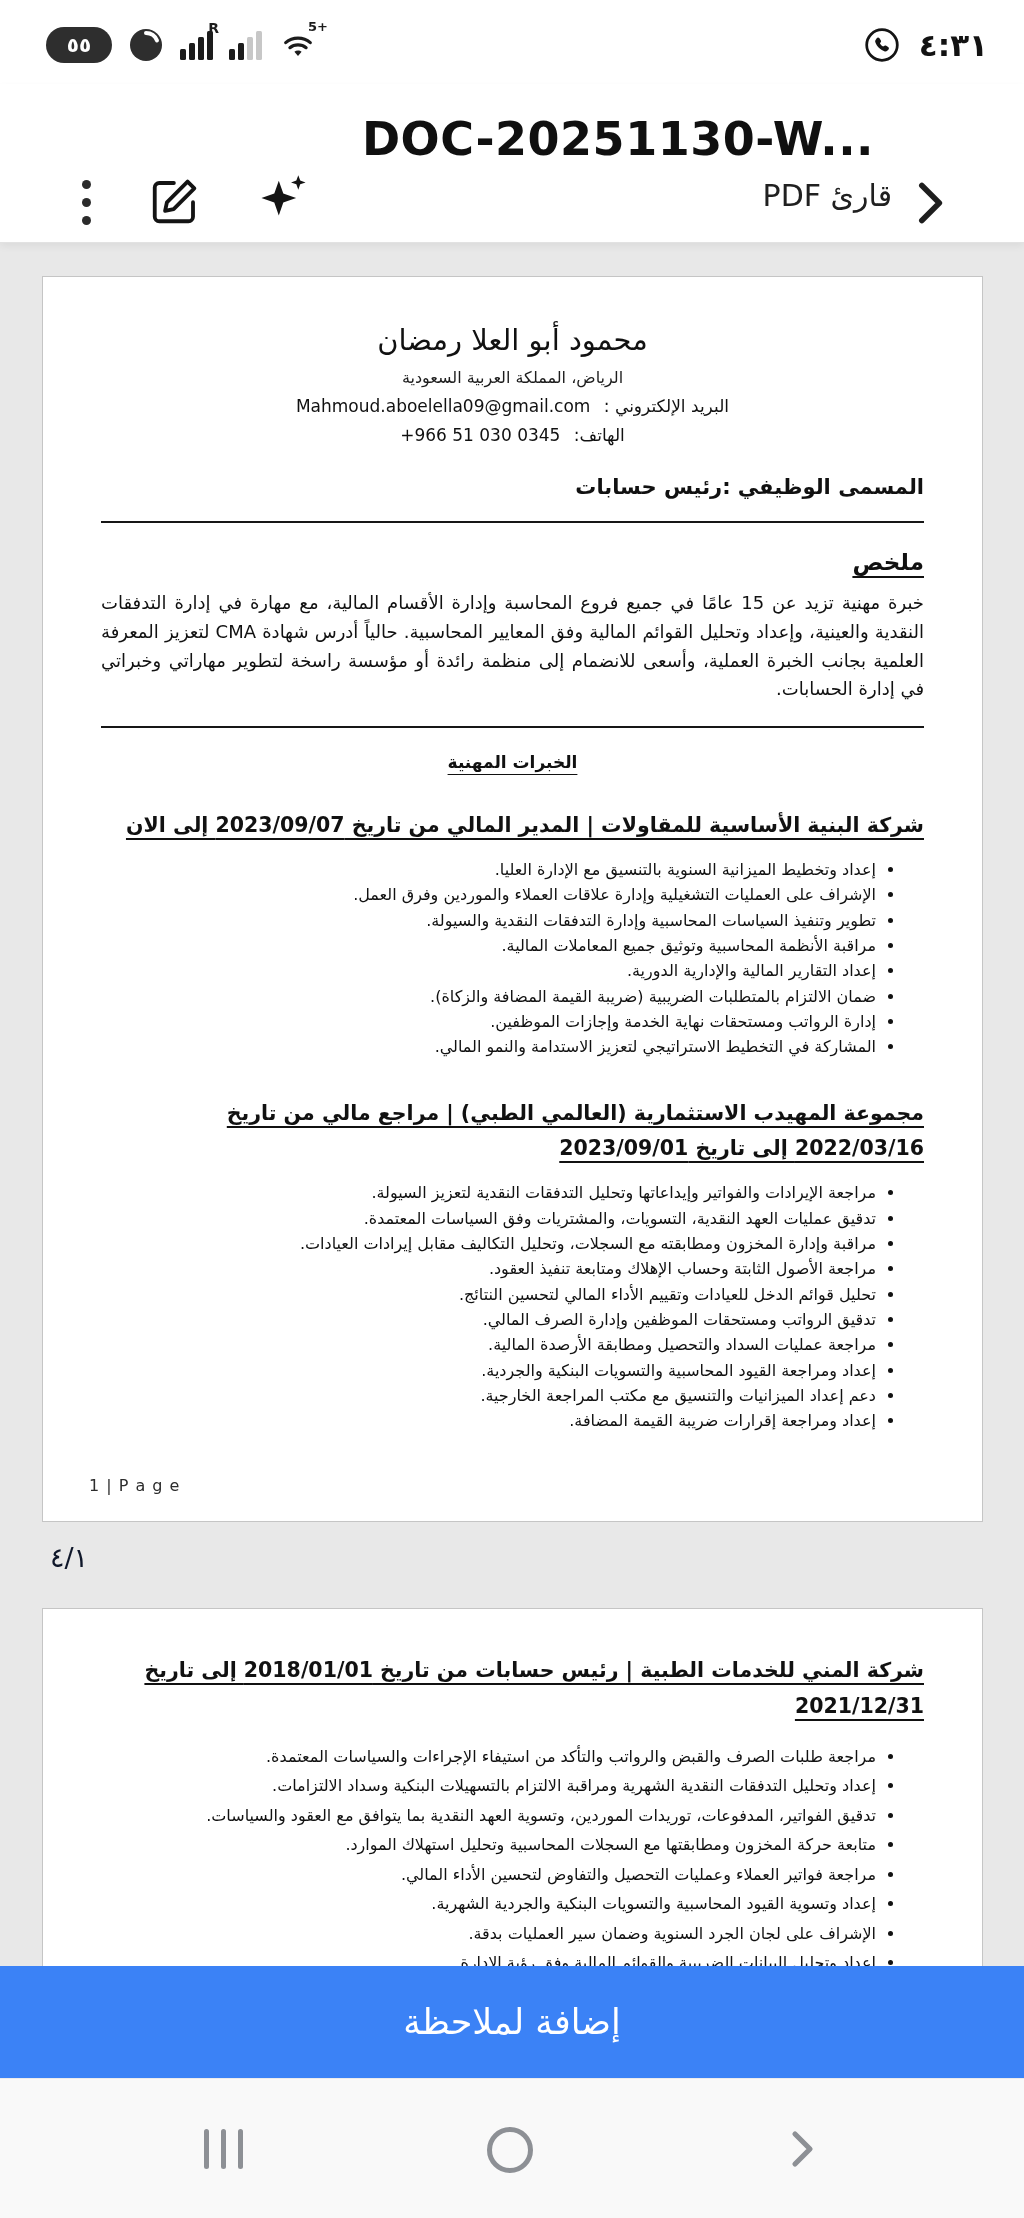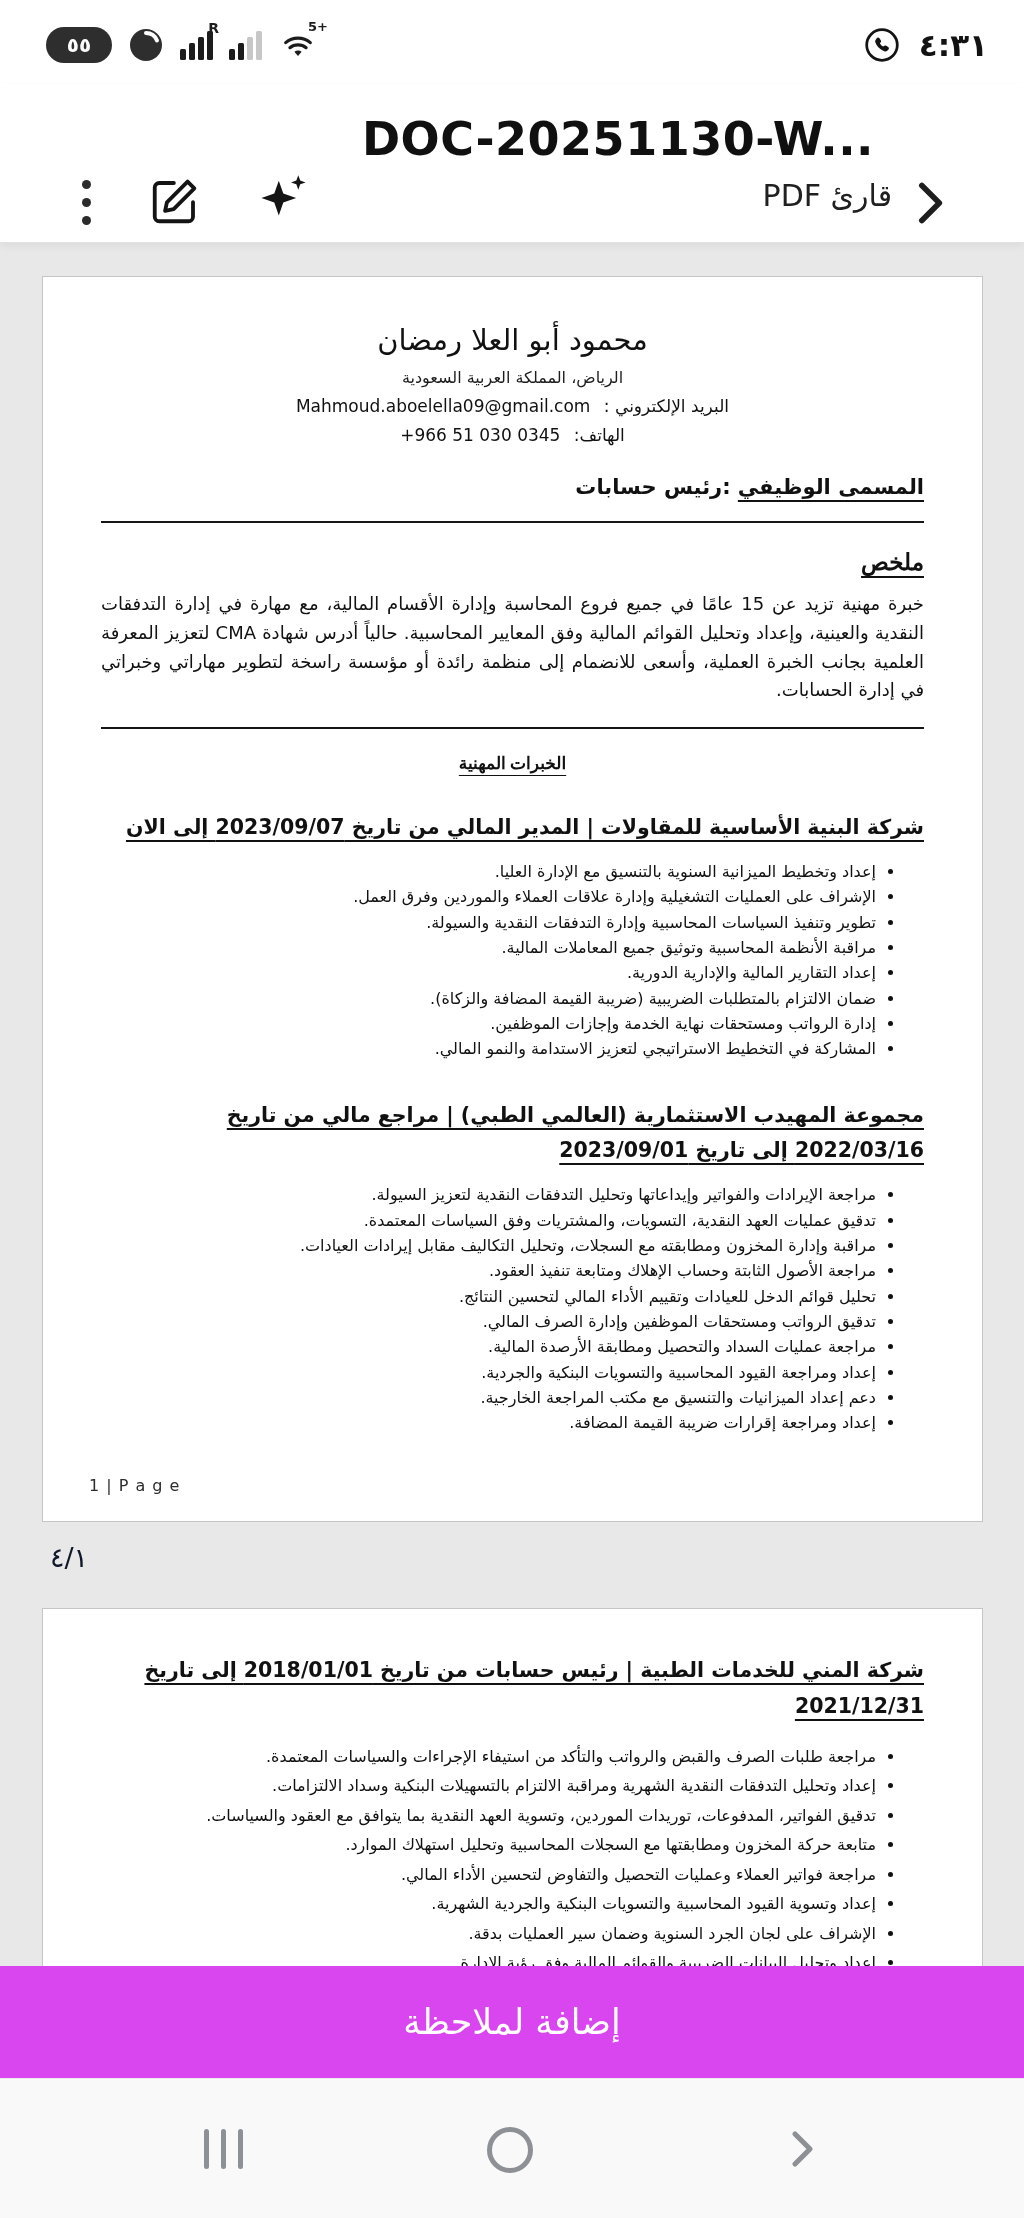--- a/index.html
+++ b/index.html
@@ -62,40 +62,40 @@
   }
   .page1 { top:34px; height:1246px; padding:46px 58px 0; }
   .page2 { top:1366px; height:470px; padding:44px 58px 0; overflow:hidden; }
   .page-indicator { position:absolute; top:1300px; left:50px; font-size:27px; color:#0f172a; direction:ltr; }
 
   .cv-name { text-align:center; font-size:29px; font-weight:400; }
   .cv-sub  { text-align:center; font-size:16px; color:#1d1d1d; margin-top:11px; }
   .cv-line { text-align:center; font-size:17px; margin-top:9px; }
   .cv-line span:last-child { margin-right:8px; }
   .cv-jobtitle { text-align:right; font-size:21px; font-weight:700; margin-top:30px; }
-  .cv-jobtitle .u { text-decoration:underline; text-underline-offset:6px; }
+  .cv-jobtitle .u { text-underline-offset:6px; }
   .rule { border:none; border-top:2px solid #161616; margin-top:22px; }
   .sec-head { font-size:23px; font-weight:700; text-align:right; margin-top:26px;
-              text-decoration:underline; text-underline-offset:6px;font-family:Liberation Serif, serif; }
+              text-decoration:underline; text-underline-offset:6px; }
   .sec-head.center { text-align:center; font-size:17px; margin-top:24px; }
   .summary { font-size:18px; line-height:1.6; text-align:justify; margin-top:14px; }
   .job-head { font-size:20.5px; font-weight:700; text-align:right; margin-top:36px; line-height:1.75;
               text-decoration:underline; text-underline-offset:6px; }
   .page2 .job-head { margin-top:0; }
   .bullets { margin-top:14px; padding-right:48px; list-style-type:disc; }
   .bullets li { font-size:16px; line-height:1.52; margin-bottom:1px; }
   .page2 .bullets { margin-top:18px; }
   .page2 .bullets li { line-height:1.78; }
   .page-footer { position:absolute; bottom:26px; left:46px; font-size:16px; color:#2d2d2d;
                  letter-spacing:1px; direction:ltr; }
 
   
   .note-bar {
     position:absolute; top:1966px; left:0; width:1024px; height:112px; z-index:9;
-    background:#d946ef; color:#fff; display:flex; align-items:center; justify-content:center;
+    background:#3b82f6; color:#fff; display:flex; align-items:center; justify-content:center;
     font-size:35px; cursor:pointer; direction:rtl;
   }
 
   
   .bottom-nav { position:absolute; top:2078px; left:0; width:1024px; height:140px; background:#f9f9f9; border-top:1px solid #ececec; }
   .nav-recents { position:absolute; left:204px; top:50px; display:flex; gap:12px; cursor:pointer; }
   .nav-recents i { width:5px; height:40px; background:#8d9095; border-radius:2.5px; }
   .nav-home { position:absolute; left:487px; top:48px; width:46px; height:46px;
               border:5px solid #8d9095; border-radius:50%; cursor:pointer; }
   .nav-back { position:absolute; left:778px; top:46px; width:48px; height:48px; cursor:pointer; }

